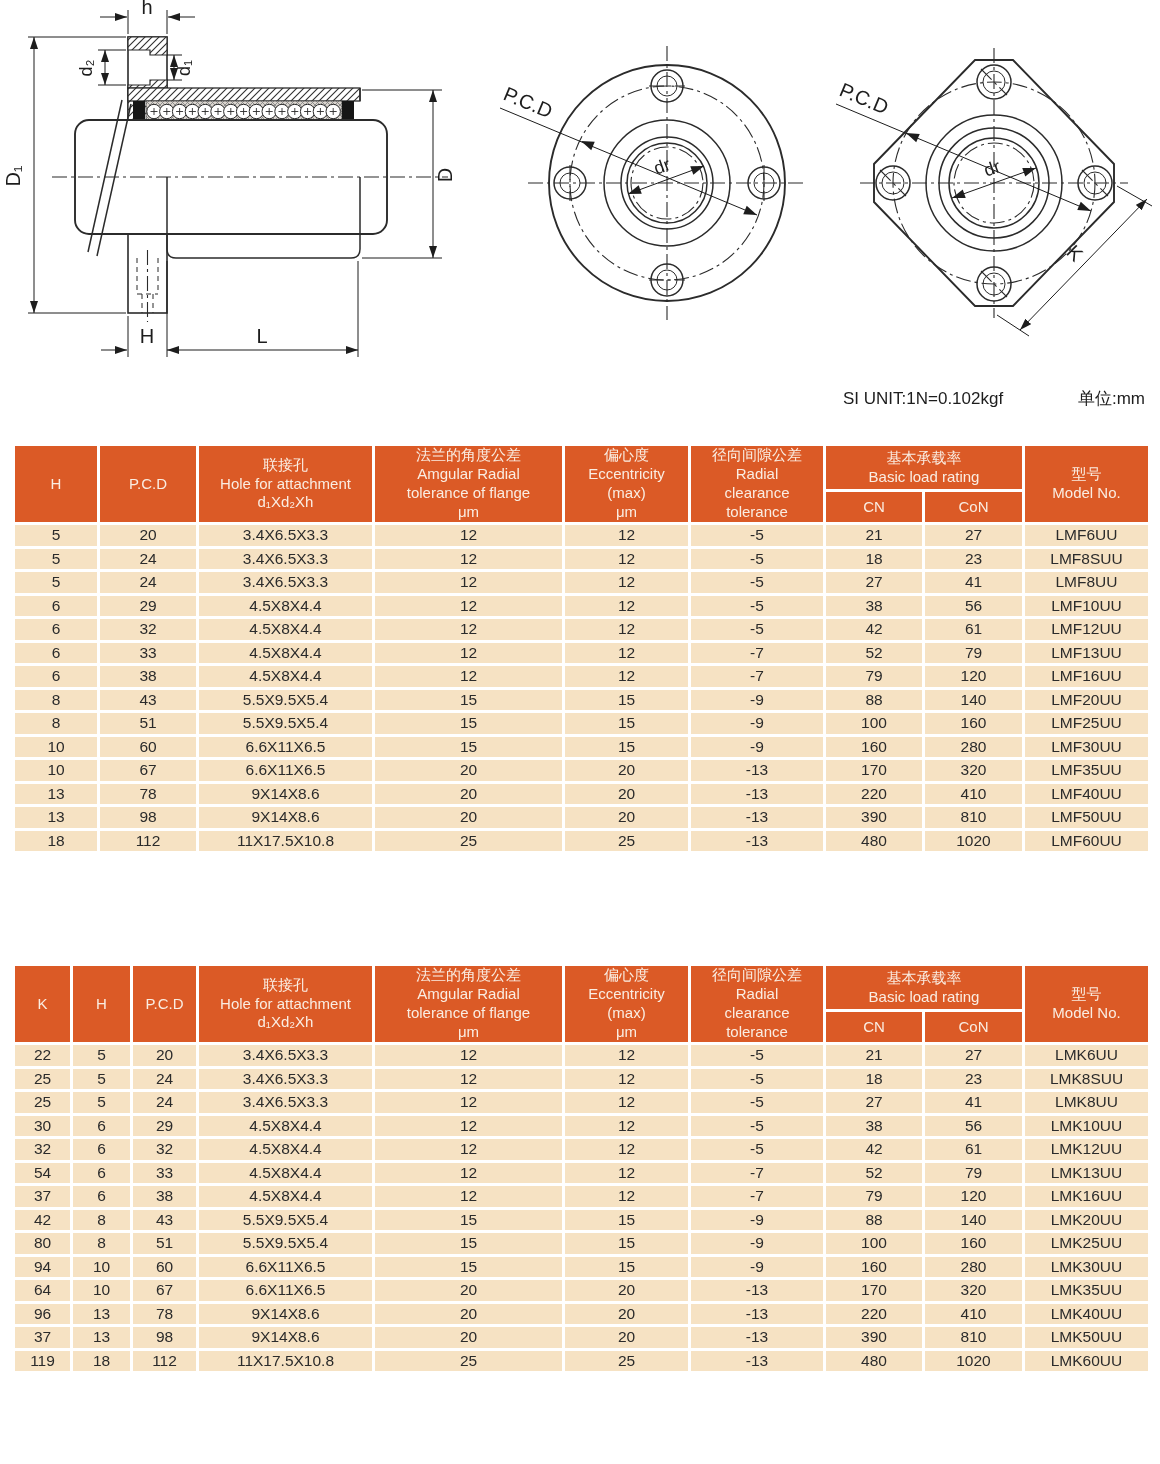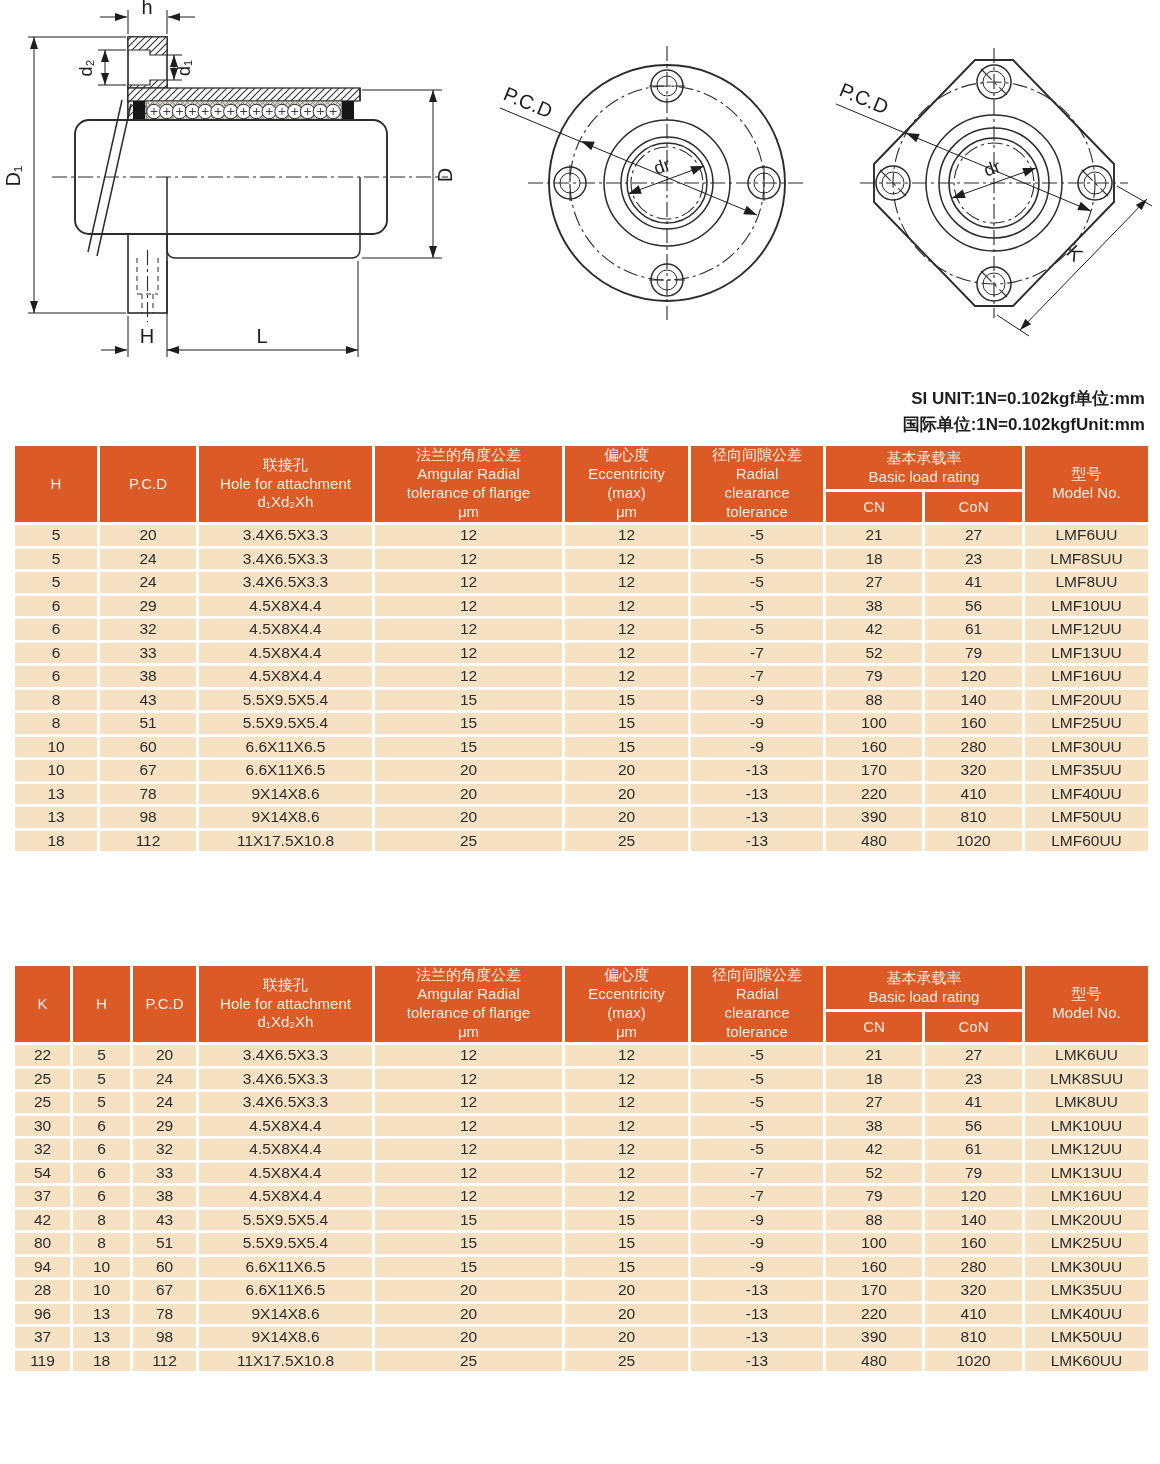--- a/index.html
+++ b/index.html
@@ -18,21 +18,21 @@
   .cl{stroke:#2b2b2b;stroke-width:1.1;fill:none;stroke-dasharray:15 4 3 4;}
   .hid{stroke:#2b2b2b;stroke-width:1;fill:none;stroke-dasharray:5 4;}
   .dim{stroke:#1d1d1d;stroke-width:1;fill:none;}
   .lbl{font-size:20px;}
   .lbl-s{font-size:18px;}
   
   .unit-note{
     position:absolute;left:843px;top:386px;width:302px;
     font-size:17px;color:#1d1d1d;line-height:1.5;
   }
-  .unit-note .line{display:flex;justify-content:flex-end;white-space:nowrap;font-weight:bold;}
+  .unit-note .line{display:flex;justify-content:space-between;white-space:nowrap;}
   
   table.spec{
     position:absolute;left:12px;width:1136px;
     border-collapse:collapse;table-layout:fixed;
   }
   #table-lmf{top:443px;}
   #table-lmk{top:963px;}
   table.spec th,table.spec td{
     border:3px solid #ffffff;padding:0;text-align:center;vertical-align:middle;
     overflow:hidden;
@@ -241,24 +241,20 @@
     <line x1="1147" y1="199" x2="1020" y2="330" class="dim" marker-start="url(#arr)" marker-end="url(#arr)"></line>
     <text class="lbl" transform="translate(1070,258) rotate(45)" text-anchor="middle">K</text>
   </g>
 </svg>
 
 <div class="unit-note">
   <div class="line">
     <span>SI UNIT:1N=0.102kgf</span>
     <span>单位:mm</span>
   </div>
-  <div class="line">
-    <span>国际单位:1N=0.102kgf</span>
-    <span>Unit:mm</span>
-  </div>
 </div>
 
 <table class="spec" id="table-lmf">
   <colgroup>
     <col style="width:85px">
       <col style="width:99px">
       <col style="width:176px">
     <col style="width:190px">
       <col style="width:126px">
       <col style="width:135px">
@@ -635,21 +631,21 @@
         <td>60</td>
         <td>6.6X11X6.5</td>
         <td>15</td>
         <td>15</td>
         <td>-9</td>
         <td>160</td>
         <td>280</td>
         <td>LMK30UU</td>
       </tr>
       <tr>
-        <td>28</td>
+        <td>64</td>
         <td>10</td>
         <td>67</td>
         <td>6.6X11X6.5</td>
         <td>20</td>
         <td>20</td>
         <td>-13</td>
         <td>170</td>
         <td>320</td>
         <td>LMK35UU</td>
       </tr>

